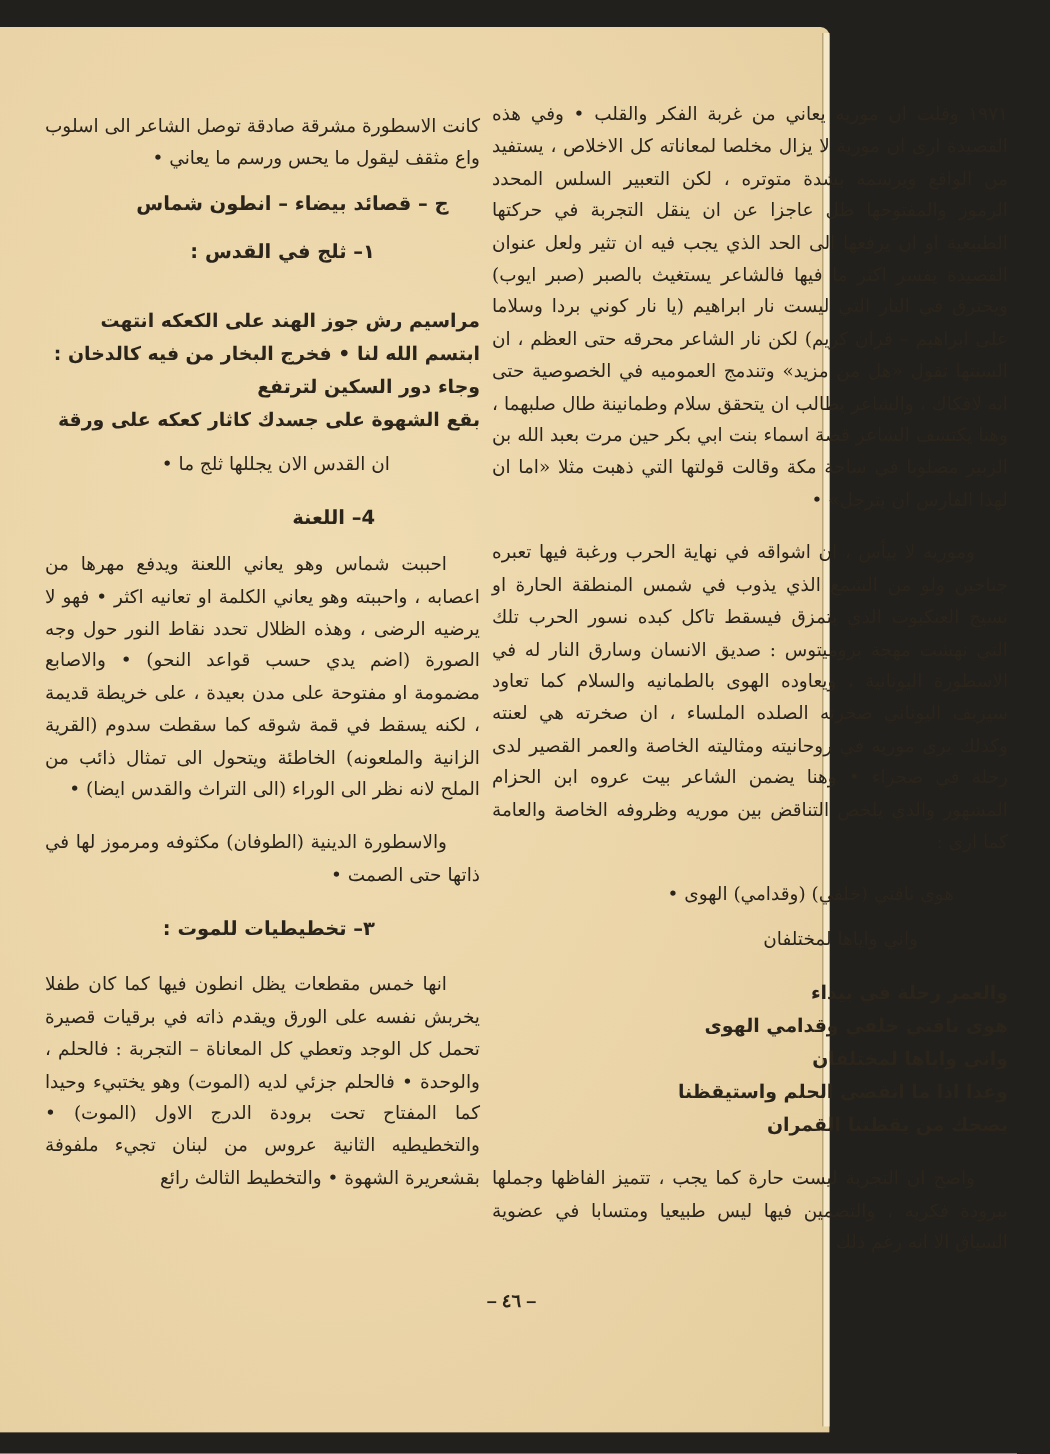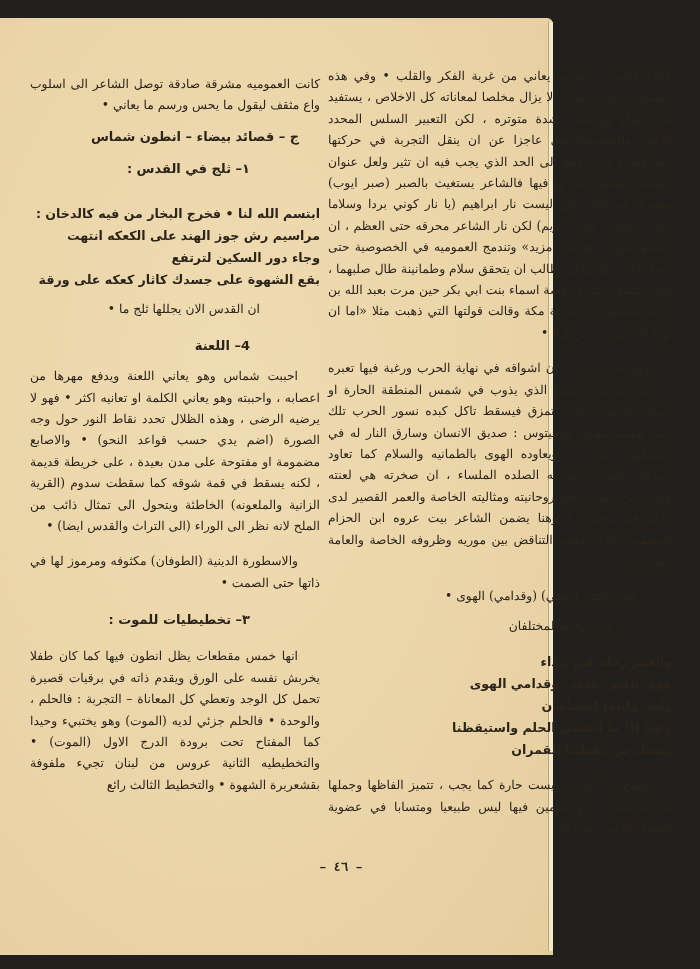--- a/index.html
+++ b/index.html
@@ -44,21 +44,21 @@
   .poem-plain.v2 { padding-right: 60px; }
   .poem-bold {
     font-family: "DejaVu Sans", sans-serif; font-weight: bold;
     font-size: 12.6px; line-height: 22px; text-align-last: right; margin: 0;
     padding-right: 0;
   }
   .poem-bold-right { padding-left: 100px; }
   .quote-center { text-align-last: right; padding-right: 60px; margin: 0; }
   .page-number {
     position: absolute; top: 842px; left: 0; width: 682px; text-align: center;
-    font-family: Liberation Mono, monospace; font-size: 12px; font-weight: bold; color: #2b241b;
+    font-family: Liberation Sans, sans-serif; font-size: 12px; font-weight: bold; color: #2b241b;
     direction: rtl;
   }
 </style>
 </head>
 <body>
 
 <div class="page">
   <div class="page-edge"></div>
 
   <div class="col col-right">
@@ -75,29 +75,29 @@
       <p class="poem-bold">هوى ناقتي خلفي وقدامي الهوى</p>
       <p class="poem-bold">واني واياها لمختلفان</p>
       <p class="poem-bold">وغدا اذا ما انقضى الحلم واستيقظنا</p>
       <p class="poem-bold">يضحك من يقظتنا القمران</p>
     </div>
     <div class="gap"></div>
     <p class="indent">واضح ان التجربة ليست حارة كما يجب ، تتميز الفاظها وجملها ببرودة فكريه ، والتضمين فيها ليس طبيعيا ومتسابا في عضوية السياق الا انه رغم ذلك</p>
   </div>
 
   <div class="col col-left">
-    <p>كانت العموميه مشرقة صادقة توصل الشاعر الى اسلوب واع مثقف ليقول ما يحس ورسم ما يعاني •</p>
+    <p>كانت الاسطورة مشرقة صادقة توصل الشاعر الى اسلوب واع مثقف ليقول ما يحس ورسم ما يعاني •</p>
     <div class="gap-sm"></div>
     <p class="heading center">ج – قصائد بيضاء – انطون شماس</p>
     <div class="gap-sm"></div>
     <p class="heading sub">١– ثلج في القدس :</p>
     <div class="gap-sm"></div>
     <div class="gap"></div>
+    <p class="poem-bold">مراسيم رش جوز الهند على الكعكه انتهت</p>
     <p class="poem-bold">ابتسم الله لنا • فخرج البخار من فيه كالدخان :</p>
-    <p class="poem-bold">مراسيم رش جوز الهند على الكعكه انتهت</p>
     <p class="poem-bold">وجاء دور السكين لترتفع</p>
     <p class="poem-bold">بقع الشهوة على جسدك كاثار كعكه على ورقة</p>
     <div class="gap-sm"></div>
     <p class="quote-center">ان القدس الان يجللها ثلج ما •</p>
     <div class="gap"></div>
     <p class="heading sub">4– اللعنة</p>
     <div class="gap-sm"></div>
     <p class="indent">احببت شماس وهو يعاني اللعنة ويدفع مهرها من اعصابه ، واحببته وهو يعاني الكلمة او تعانيه اكثر • فهو لا يرضيه الرضى ، وهذه الظلال تحدد نقاط النور حول وجه الصورة (اضم يدي حسب قواعد النحو) • والاصابع مضمومة او مفتوحة على مدن بعيدة ، على خريطة قديمة ، لكنه يسقط في قمة شوقه كما سقطت سدوم (القرية الزانية والملعونه) الخاطئة ويتحول الى تمثال ذائب من الملح لانه نظر الى الوراء (الى التراث والقدس ايضا) •</p>
     <div class="gap"></div>
     <p class="indent">والاسطورة الدينية (الطوفان) مكثوفه ومرموز لها في ذاتها حتى الصمت •</p>

